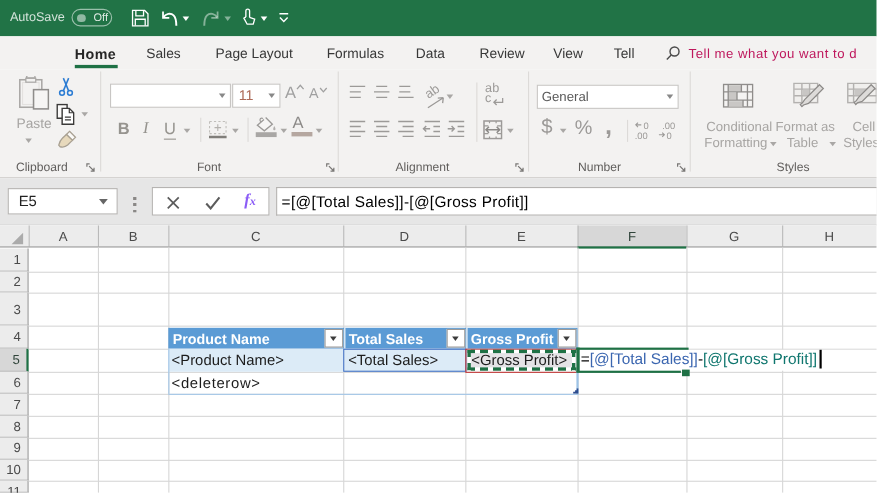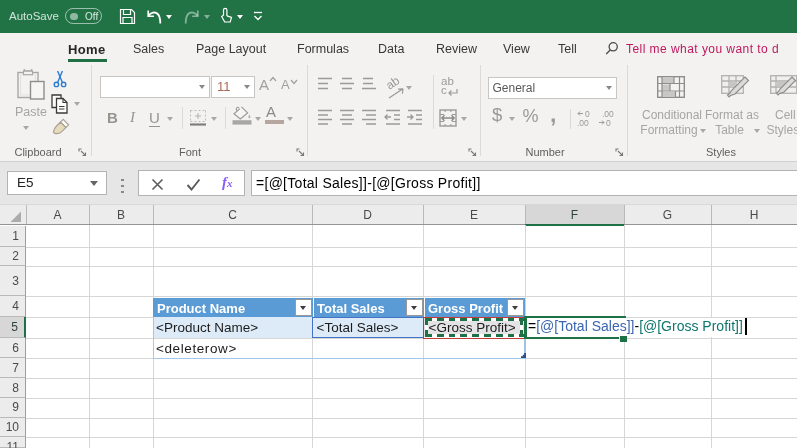--- a/index.html
+++ b/index.html
@@ -230,20 +230,21 @@
     <svg class="abs" style="left:447px;top:25px" width="11" height="9" viewBox="0 0 11 9">
       <path d="M10 1 v4 h-8 M4.5 2.5 L2 5 l2.5 2.5" stroke="#9c9a98" stroke-width="1.2" fill="none"></path>
     </svg>
 
     <svg class="abs" style="left:439px;top:46px" width="18" height="18" viewBox="0 0 18 18">
       <rect x="1" y="1" width="16" height="16" fill="none" stroke="#9c9a98" stroke-width="1.4"></rect>
       <path d="M1 5.5 h4 M13 5.5 h4 M1 12.5 h4 M13 12.5 h4 M6 1 v2 M12 1 v2 M6 17 v-2 M12 17 v-2" stroke="#9c9a98" stroke-width="1.1"></path>
       <path d="M2.8 9 h12.4 M5.5 6.3 L2.8 9 L5.5 11.7 M12.5 6.3 L15.2 9 L12.5 11.7" stroke="#8c8a88" stroke-width="1.4" fill="none"></path>
     </svg>
     <div class="ddgrey" style="left:461px;top:54px"></div>
+    <div class="glabel" style="left:324px;width:120px">Alignment</div>
     <svg class="launcher" style="left:468px" width="10" height="10" viewBox="0 0 10 10">
       <path d="M1 3.5 V1 H3.5 M3 3 L7.5 7.5 M7.5 4.5 V7.5 H4.5" stroke="#7a7876" stroke-width="1.1" fill="none"></path>
     </svg>
     <div class="gsep" style="left:480px"></div>
 
     <div class="combo" style="left:488px;top:14px;width:129px;height:22px;color:#595959;font-size:12px;line-height:20px;padding-left:3.5px">General</div>
     <div class="cdd" style="left:606px;top:23px"></div>
     <div class="abs" style="left:492px;top:41px;font-size:18.5px;color:#9c9a98">$</div>
     <div class="ddgrey" style="left:509px;top:54px"></div>
     <div class="abs" style="left:522.5px;top:43px;font-size:18px;color:#9c9a98">%</div>

